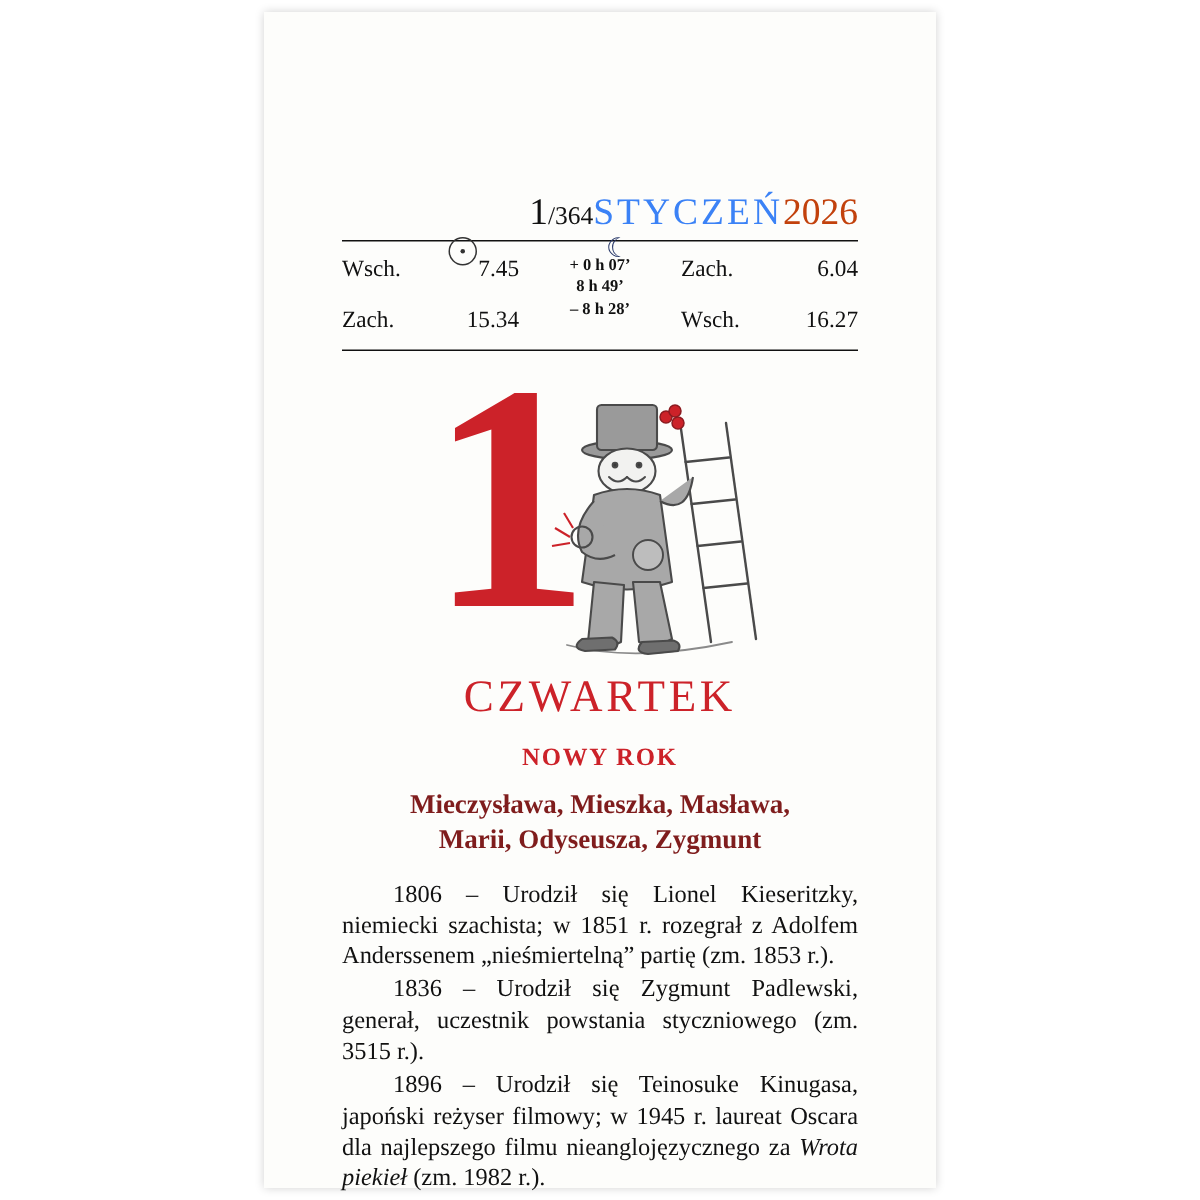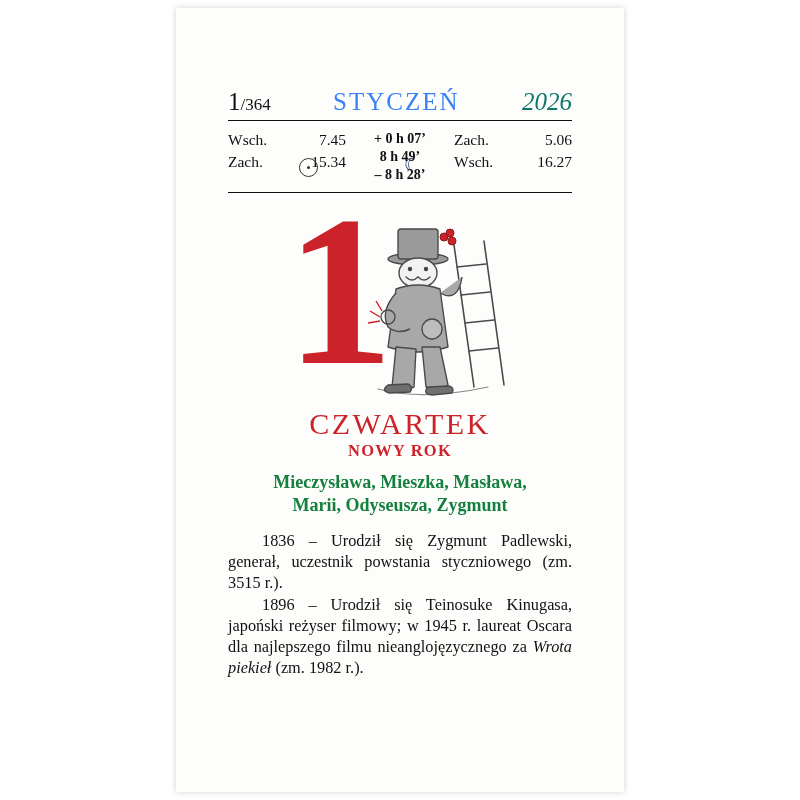--- a/index.html
+++ b/index.html
@@ -30,59 +30,59 @@
     position: absolute;
     left: 52px;
     top: 80px;
     width: 344px;
   }
 
   
   .hdr {
     display: flex;
     align-items: baseline;
-    justify-content: space-between;
+    justify-content: flex-end;
     border-bottom: 1.5px solid #111;
     padding-bottom: 4px;
+    margin-top: 40px;
   }
   .hdr .daynum {
     font-size: 25px;
     color: #111;
     letter-spacing: 0px;
     white-space: nowrap;
   }
   .hdr .daynum .den { font-size: 17px; }
   .hdr .month {
     font-size: 25px;
     letter-spacing: 2px;
     color: #3b82f6;
     font-weight: normal;
   }
   .hdr .year {
     font-size: 25px;
-    color: #0f766e;
-    font-style: italic;
+    color: #c2410c;
   }
 
   
   .astro {
     margin-top: 8px;
     display: grid;
     grid-template-columns: 118px 108px 118px;
     font-size: 15.5px;
     color: #111;
     border-bottom: 1.5px solid #111;
     padding-bottom: 7px;
   }
-  .astro .col { display: flex; flex-direction: column; }
+  .astro .col { display: flex; flex-direction: column; gap: 12px; }
   .astro .row { display: flex; justify-content: space-between; line-height: 1.45; }
   .astro .left-col .row span.lbl { }
   .astro .mid {
     text-align: center;
-    font-size: 14px;
+    font-size: 11px;
     font-weight: bold;
     line-height: 1.30;
     padding-top: 1px;
   }
   .sun-sym {
     position: absolute;
     left: 123px;
     top: 150px;
     width: 17px;
     height: 17px;
@@ -134,25 +134,25 @@
     letter-spacing: 2.5px;
     font-weight: normal;
     margin-top: 2px;
   }
   .holiday {
     text-align: center;
     color: #cc2229;
     font-size: 16.5px;
     letter-spacing: 1.2px;
     font-weight: bold;
-    margin-top: 0;
+    margin-top: 13px;
   }
   .names {
     text-align: center;
-    color: #15803d;
+    color: #7f1d1d;
     font-size: 18px;
     font-weight: bold;
     line-height: 1.30;
     margin-top: 10px;
     padding-bottom: 8px;
   }
 
   
   .body {
     margin-top: 6px;
@@ -194,21 +194,21 @@
             </div>
           </div>
           <div class="mid">
             <div>+ 0 h 07’</div>
             <div>8 h 49’</div>
             <div>– 8 h 28’</div>
           </div>
           <div class="col right-col">
             <div class="row">
               <span class="lbl">Zach.</span>
-              <span>5.06</span>
+              <span>6.04</span>
             </div>
             <div class="row">
               <span class="lbl">Wsch.</span>
               <span>16.27</span>
             </div>
           </div>
         </div>
       </div>
 
       <div class="illus">
@@ -275,20 +275,21 @@
       </div>
 
       <div class="dayname">CZWARTEK</div>
       <div class="holiday">NOWY ROK</div>
       <div class="names">
         <div>Mieczysława, Mieszka, Masława,</div>
         <div>Marii, Odyseusza, Zygmunt</div>
       </div>
 
       <div class="body">
+        <p>1806 – Urodził się Lionel Kieseritzky, niemiecki szachista; w 1851 r. rozegrał z Adolfem Anderssenem „nieśmiertelną” partię (zm. 1853 r.).</p>
         <p>1836 – Urodził się Zygmunt Padlewski, generał, uczestnik powstania styczniowego (zm. 3515 r.).</p>
         <p><span>1896 – Urodził się Teinosuke Kinugasa, japoński reżyser filmowy; w 1945 r. laureat Oscara dla najlepszego filmu nieanglojęzycznego za </span><i>Wrota piekieł</i><span> (zm. 1982 r.).</span></p>
       </div>
 
     </div>
 
     <div class="sun-sym"></div>
     <div class="moon-sym">☾</div>
   </div>
 </div>

